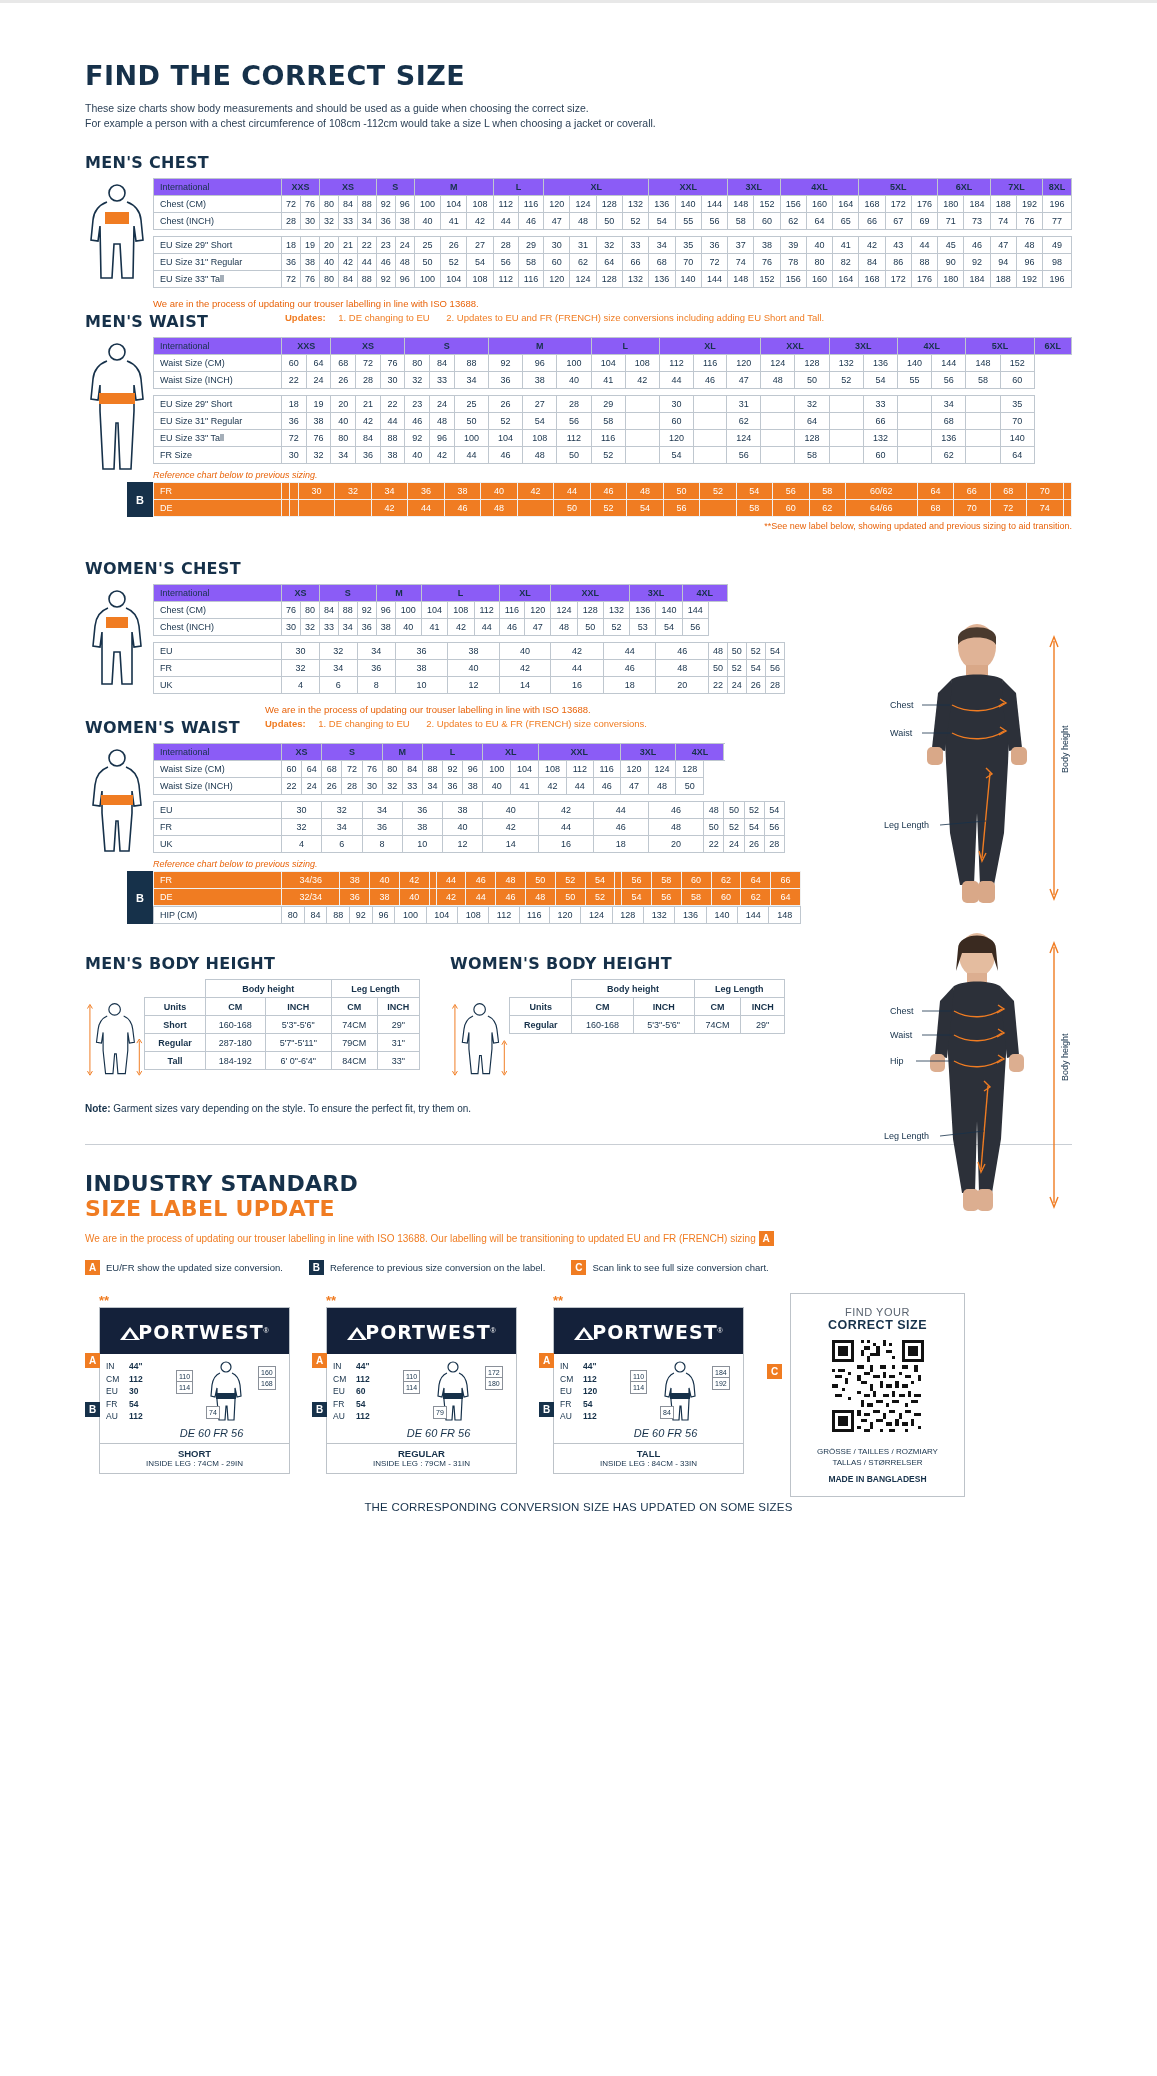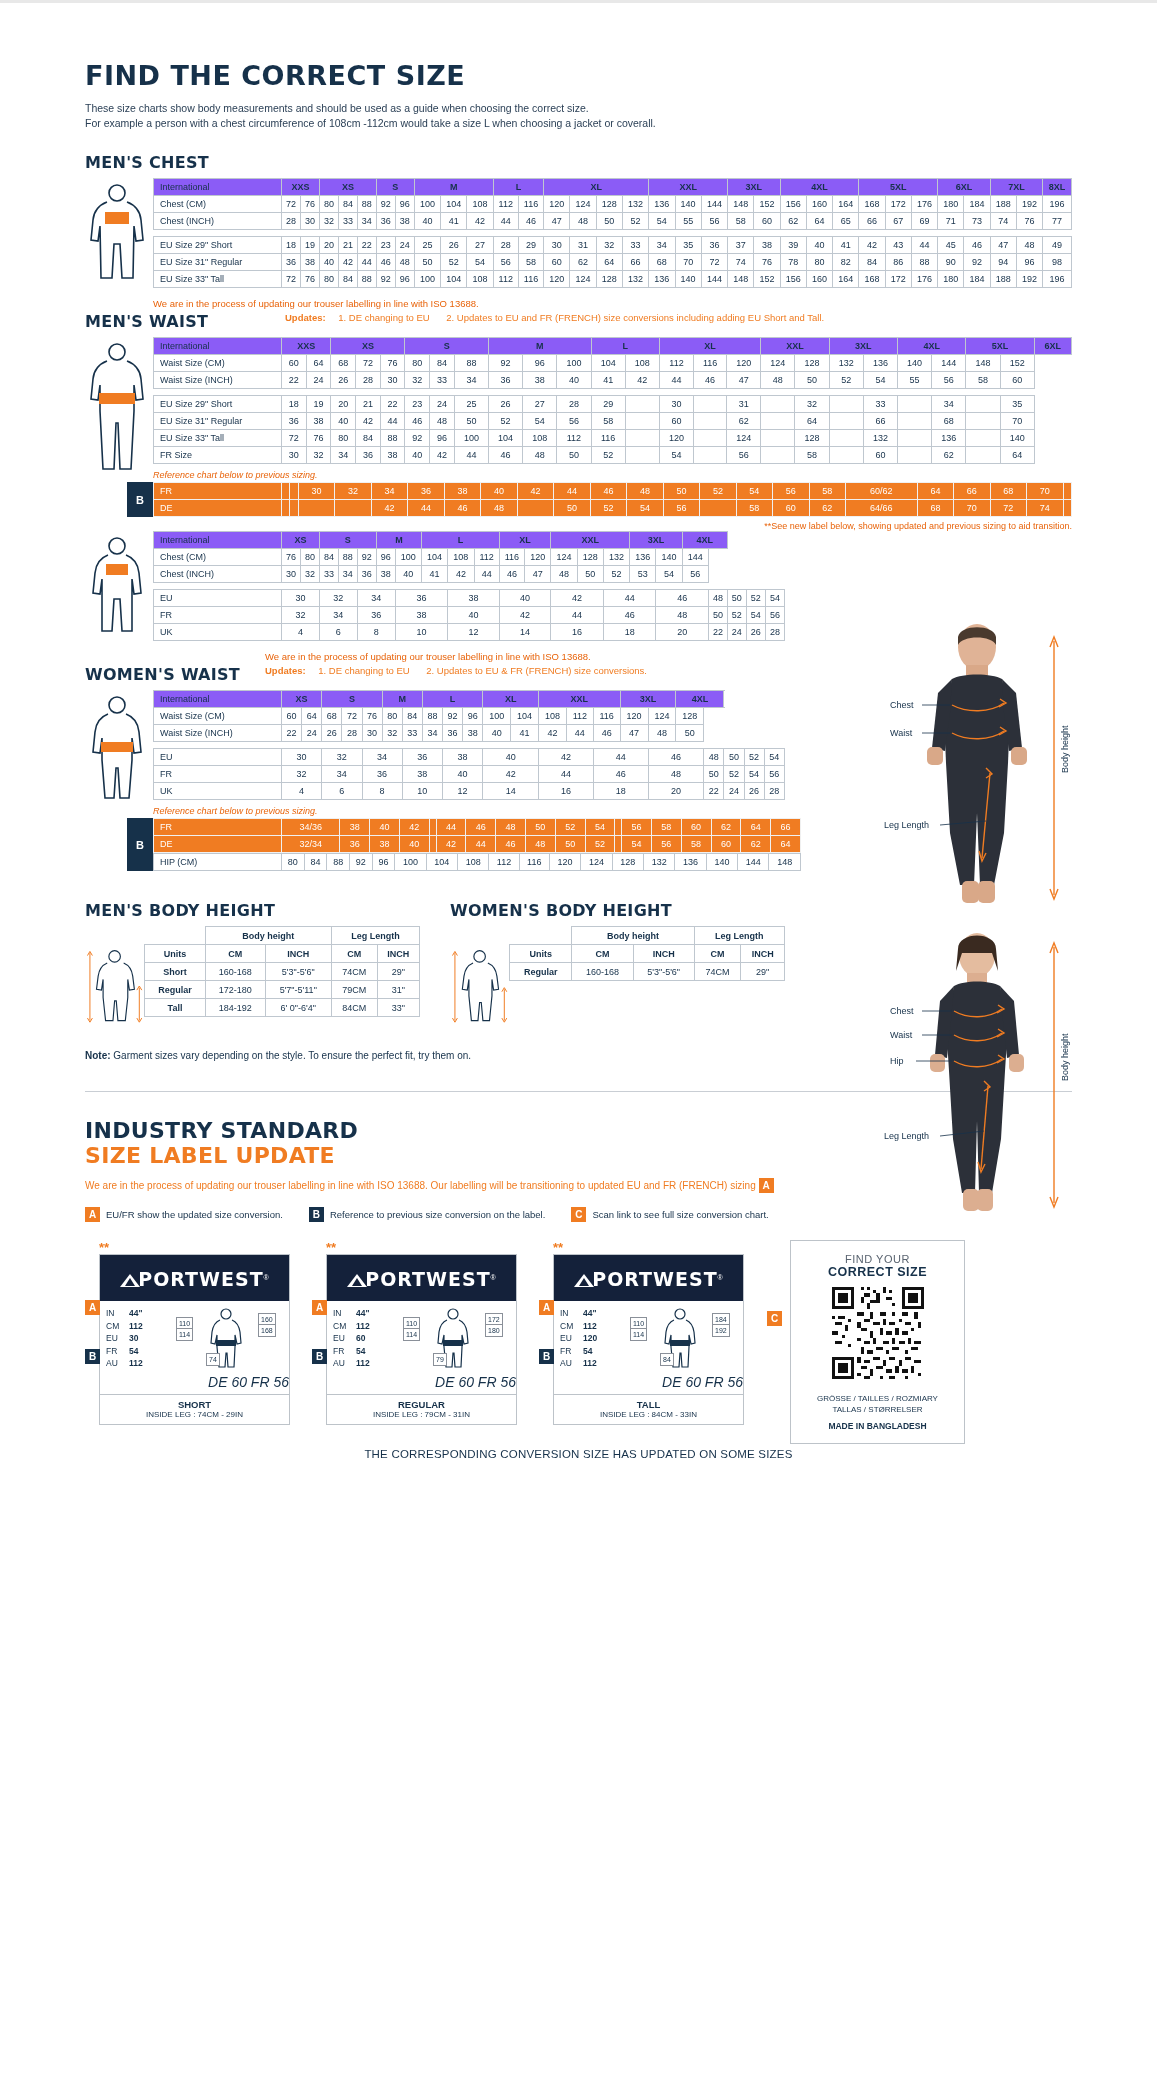--- a/index.html
+++ b/index.html
@@ -89,21 +89,21 @@
   .brand { font-family:"DejaVu Sans", sans-serif; font-size:19px; font-weight:bold; letter-spacing:1px; }
   .label-body { display:flex; padding:6px 6px 2px 6px; font-size:8.5px; }
   .codes { width:70px; }
   .codes .crow { display:flex; gap:5px; line-height:12.5px; }
   .codes .ck { width:18px; color:#16314a; }
   .codes .cv { font-weight:bold; color:#16314a; }
   .figarea { flex:1; position:relative; height:62px; }
   .mini-num { position:absolute; border:1px solid #8a9099; font-size:7px; text-align:center;
      color:#16314a; background:#fff; line-height:9px; padding:1px 2px; }
   .label-foot { border-top:1px solid #bdc3c9; padding:4px 0 5px 0; text-align:center; }
-  .de-line { font-size:14px; font-style:italic; color:#16314a; padding:2px 0 4px 34px; text-align:right; }
+  .de-line { font-size:11px; font-style:italic; color:#16314a; padding:2px 0 4px 34px; text-align:center; }
   .fit-name { font-size:9.5px; font-weight:bold; color:#16314a; }
   .fit-sub { font-size:8px; color:#16314a; }
   .side-tags { position:absolute; left:0; }
   .side-tags .tag { display:block; }
 
   .qr-card { width:175px; border:1px solid #bdc3c9; padding:12px 10px; text-align:center; position:relative; }
   .qr-title1 { font-size:11px; color:#5a6470; letter-spacing:0.5px; }
   .qr-title2 { font-size:12.5px; font-weight:bold; color:#16314a; letter-spacing:0.5px; margin-bottom:8px; }
   .qr { width:92px; height:92px; margin:0 auto 10px auto; }
   .qr-foot { font-size:8px; color:#16314a; line-height:11px; }
@@ -610,20 +610,21 @@
                 <td>72</td>
                 <td>74</td>
                 <td></td>
               </tr>
             </tbody>
         </table>
       </div>
     </div>
     <div class="right-orange">**See new label below, showing updated and previous sizing to aid transition.</div>
 
+    <h2 class="section" style="margin-top:28px;">WOMEN'S CHEST</h2>
     <div class="sec-row" style="max-width:700px;">
       <div class="figure-col">
         <svg width="64" height="105" viewBox="0 0 64 105">
           <g fill="none" stroke="#16314a" stroke-width="1.6">
             <circle cx="32" cy="11" r="8"></circle>
             <path d="M23 20 C15 23 11 28 10 38 L8 58 L15 59 L17 44 L17 96 L27 96 L29 64 L35 64 L37 96 L47 96 L47 44 L49 59 L56 58 L54 38 C53 28 49 23 41 20"></path>
           </g>
           <rect x="21" y="29" width="22" height="11" fill="#f07c22"></rect>
         </svg>
       </div>
@@ -985,21 +986,21 @@
             <tbody id="mensBH">
                 <tr>
                   <td style="font-weight: bold;">Short</td>
                   <td>160-168</td>
                   <td>5'3"-5'6"</td>
                   <td>74CM</td>
                   <td>29"</td>
                 </tr>
                 <tr>
                   <td style="font-weight: bold;">Regular</td>
-                  <td>172-180</td>
+                  <td>287-180</td>
                   <td>5'7"-5'11"</td>
                   <td>79CM</td>
                   <td>31"</td>
                 </tr>
                 <tr>
                   <td style="font-weight: bold;">Tall</td>
                   <td>184-192</td>
                   <td>6' 0"-6'4"</td>
                   <td>84CM</td>
                   <td>33"</td>

